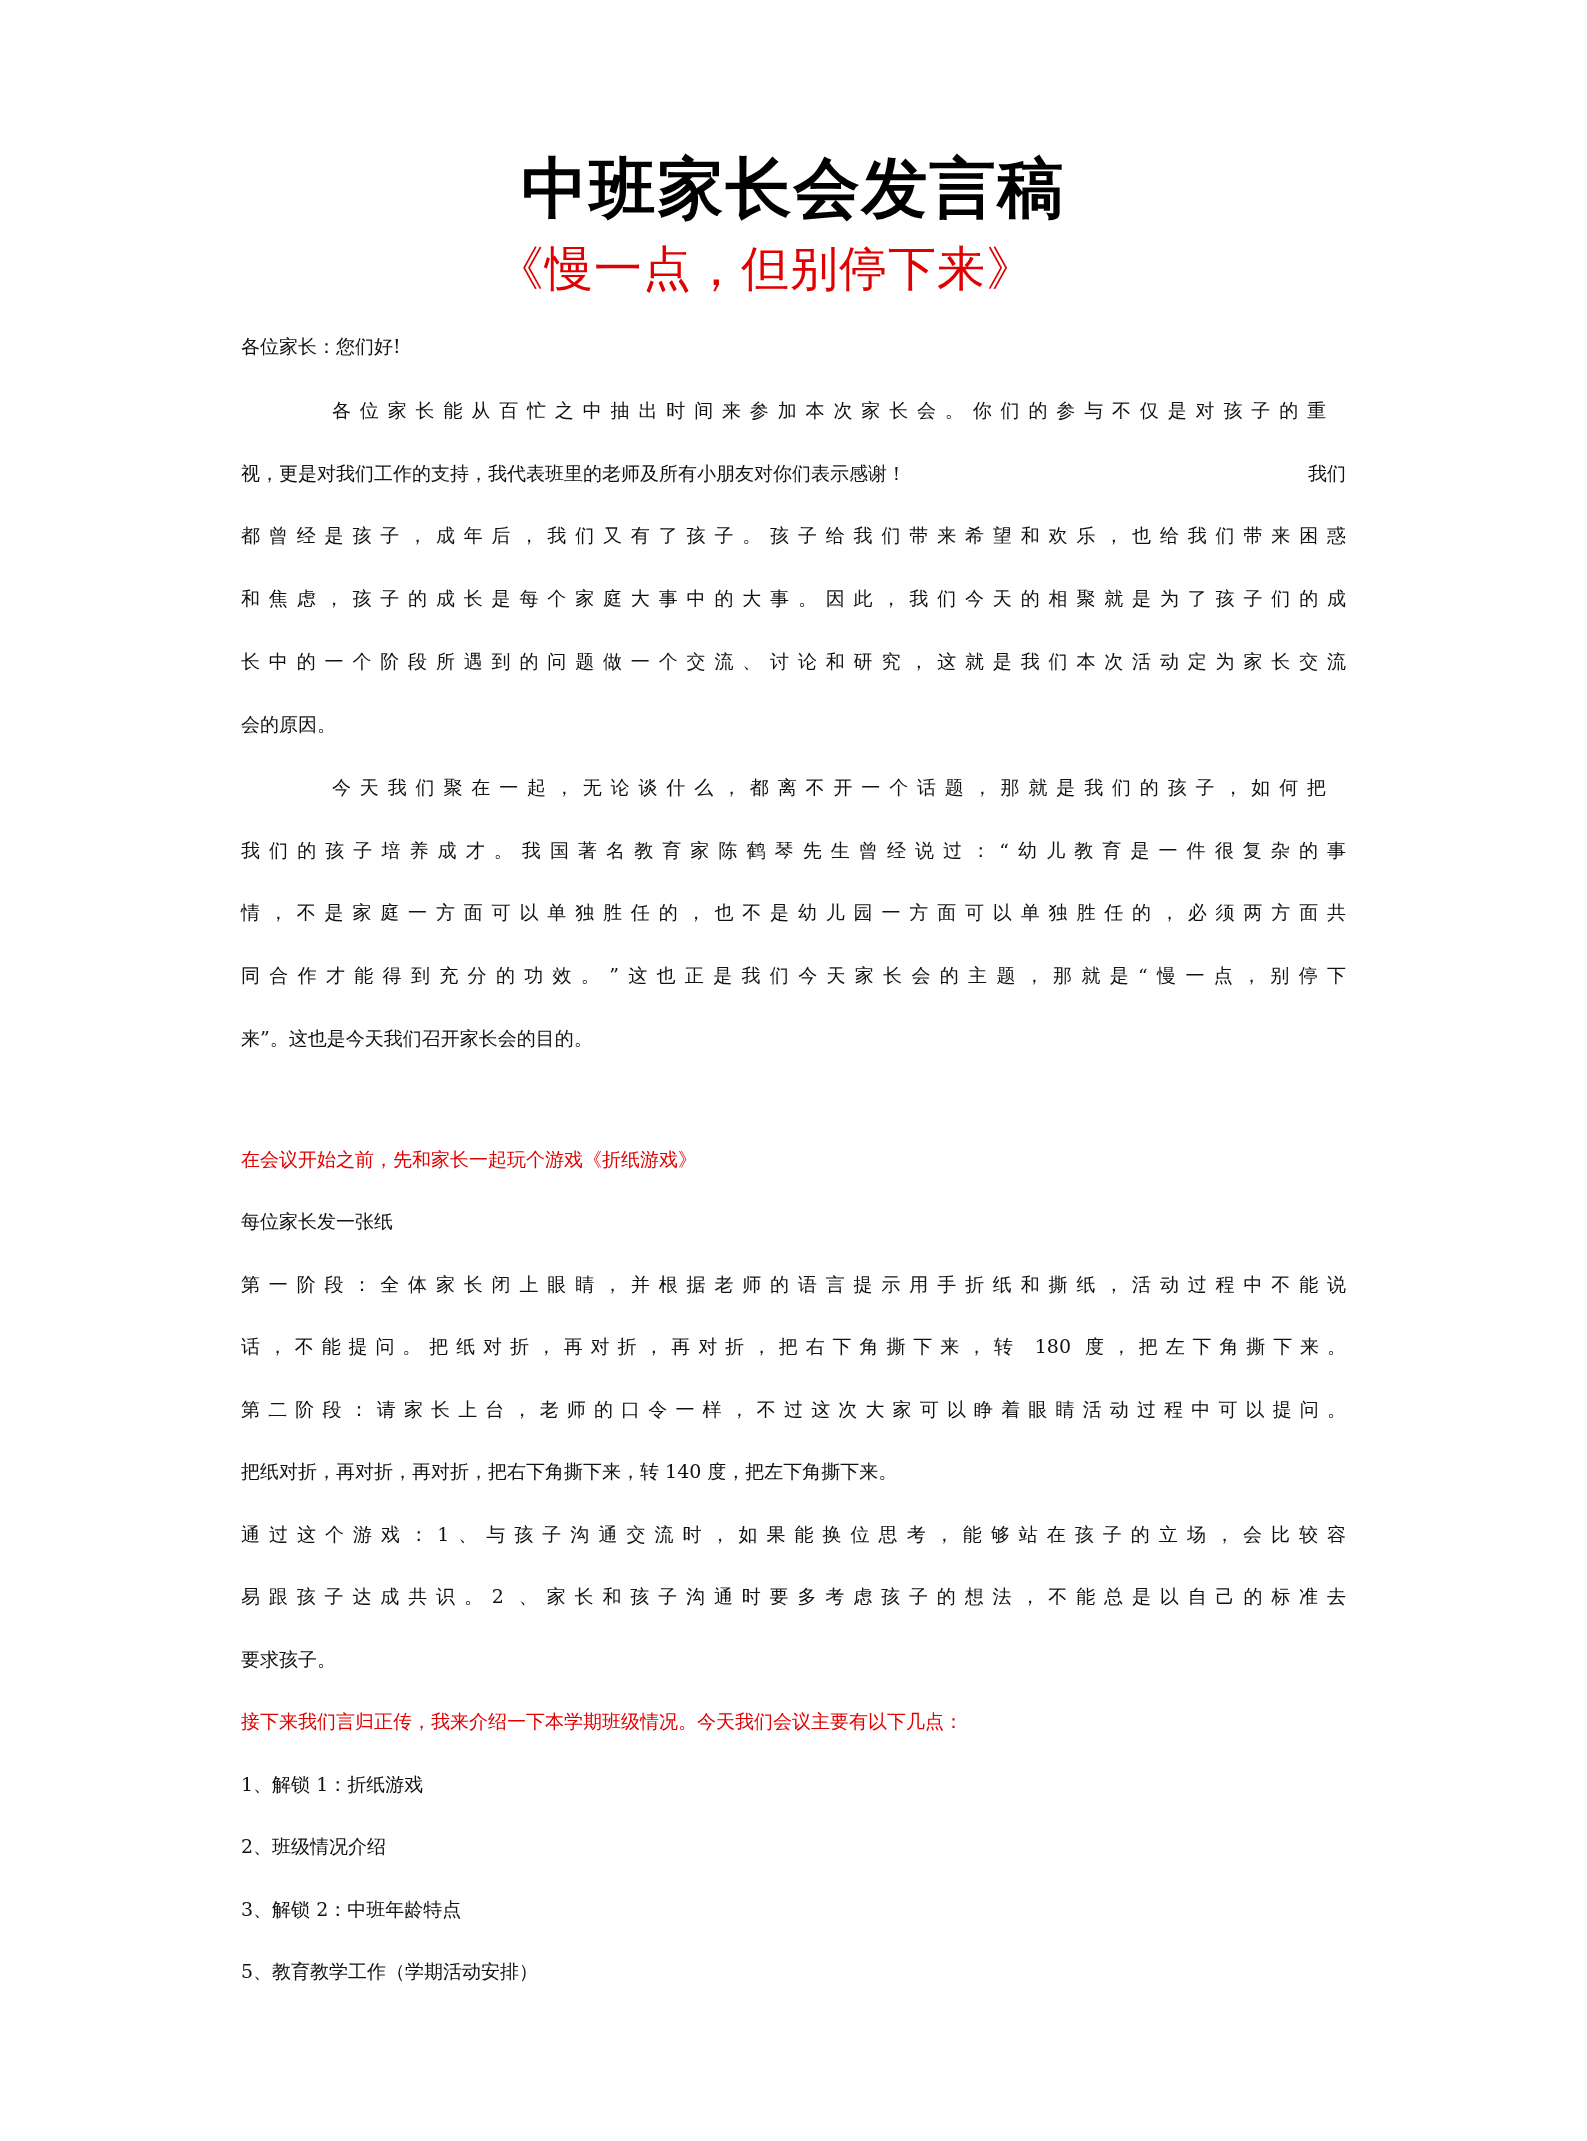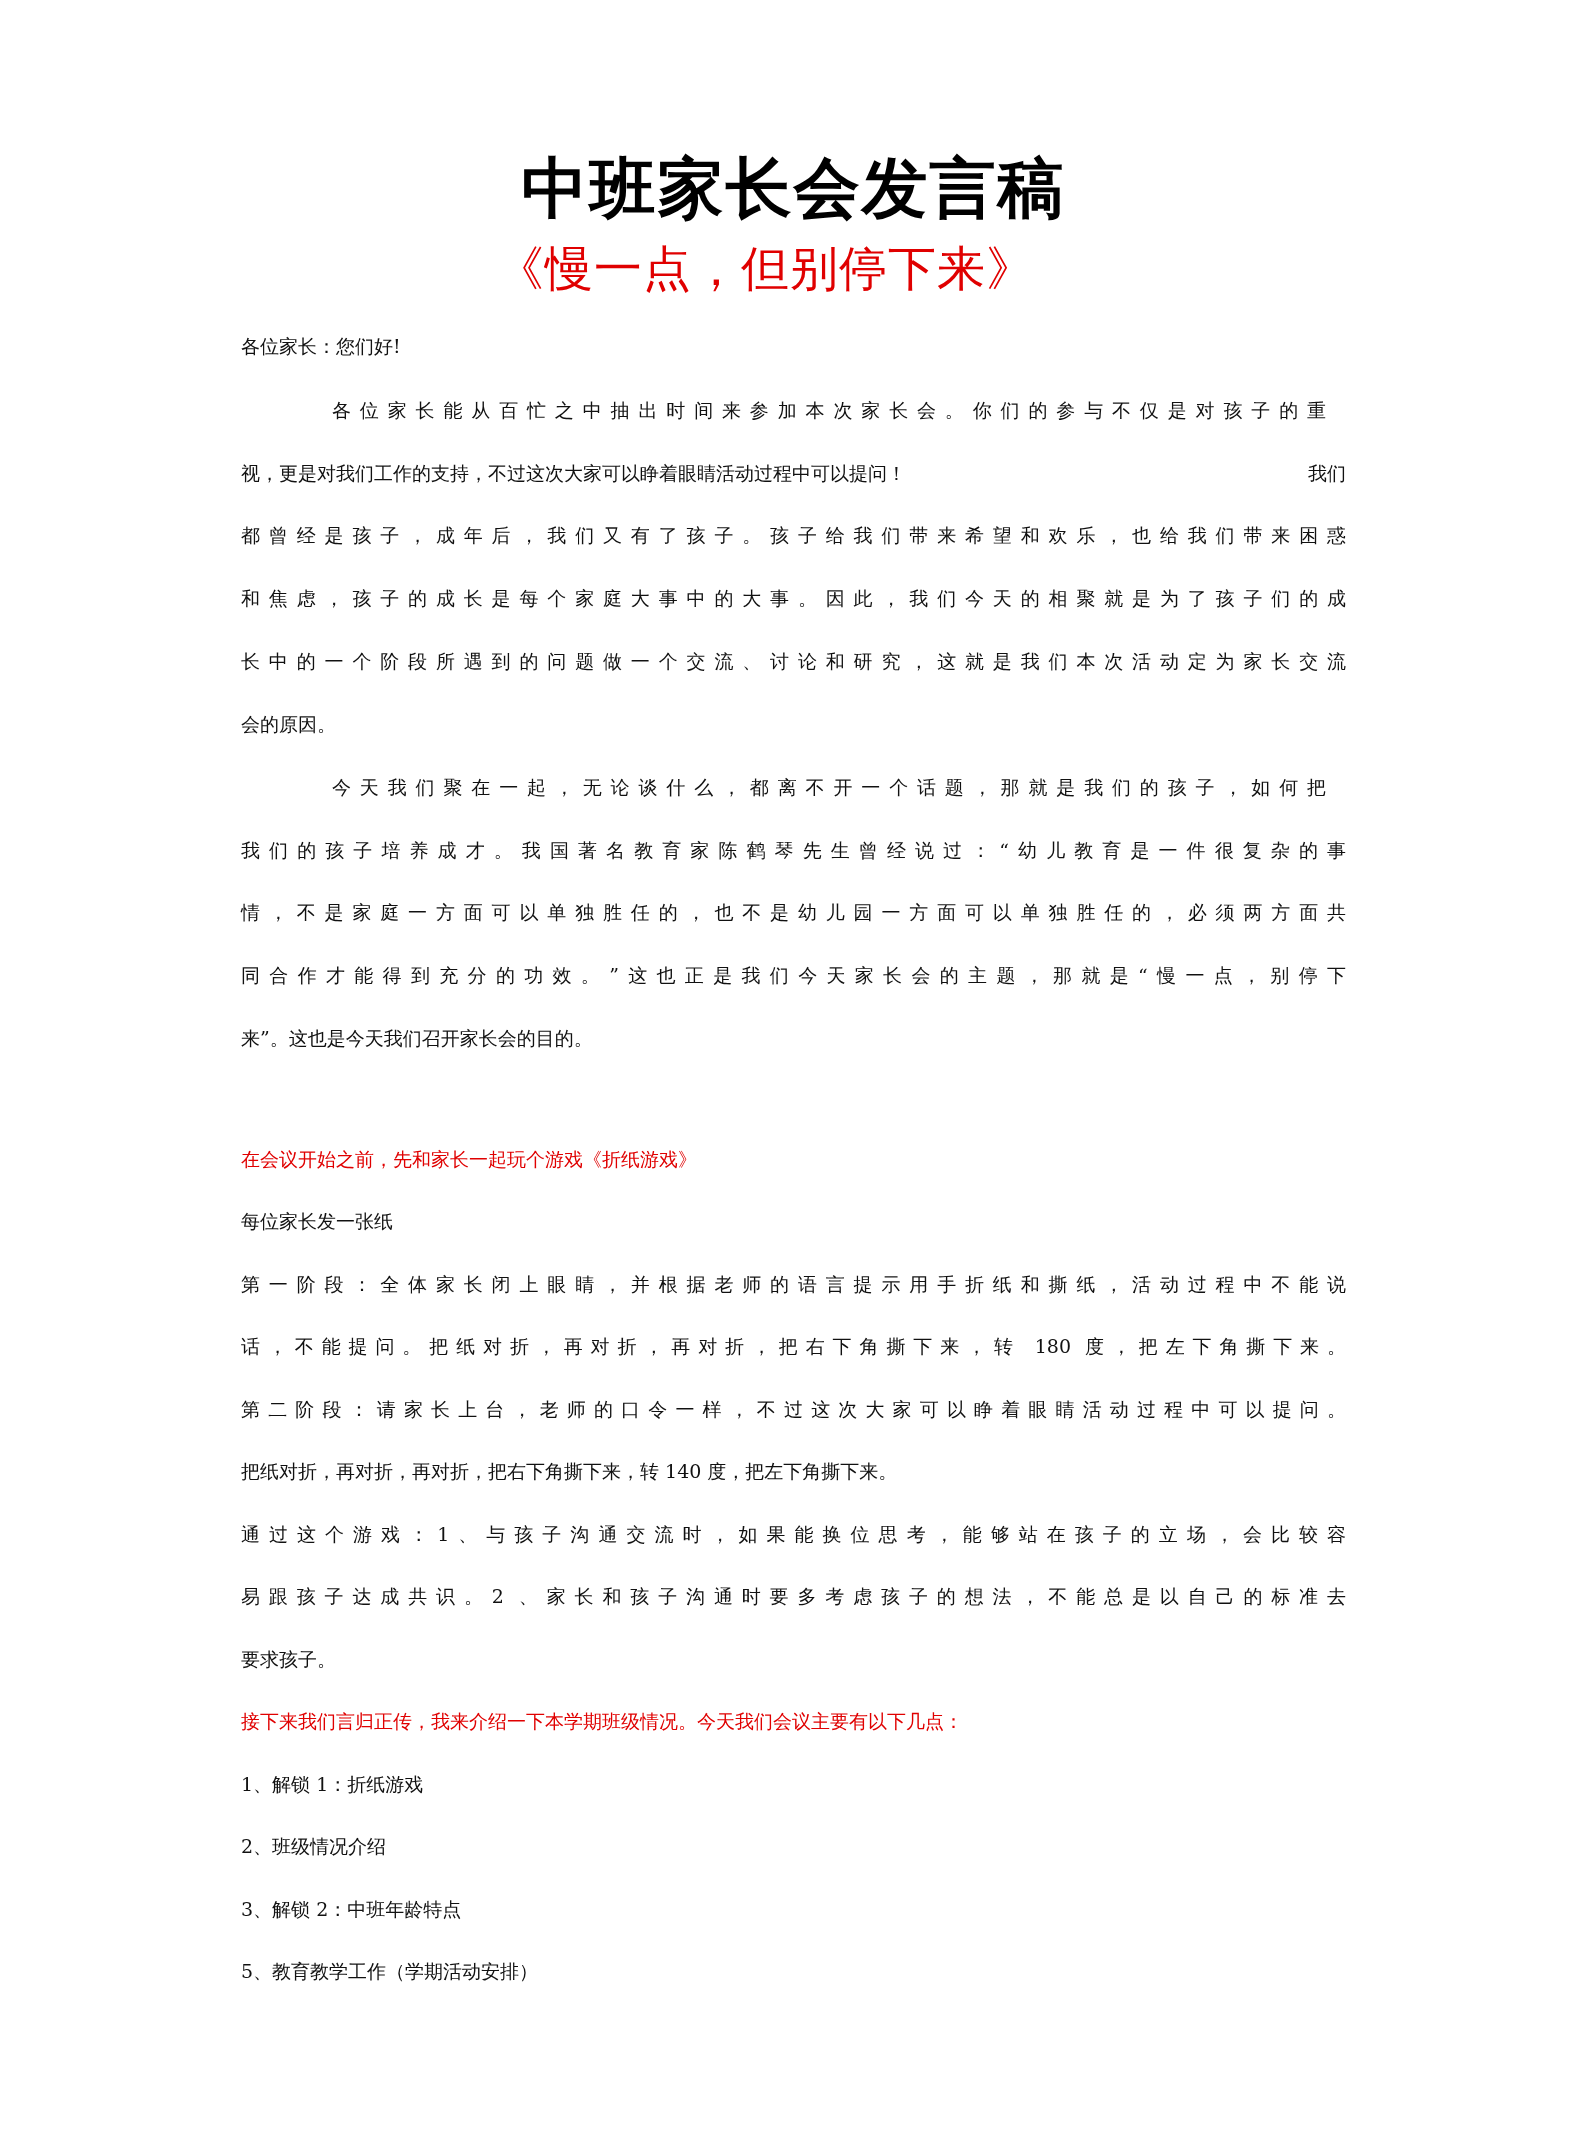--- a/index.html
+++ b/index.html
@@ -75,21 +75,21 @@
 <body>
 
 <div class="page">
 
   <div class="title">中班家长会发言稿</div>
   <div class="subtitle">《慢一点，但别停下来》</div>
 
   <div class="line last" style="top:328px;">各位家长：您们好!</div>
 
   <div class="line indent" style="top:392px;">各位家长能从百忙之中抽出时间来参加本次家长会。你们的参与不仅是对孩子的重</div>
-  <div class="line last" style="top:455px;"><span>视，更是对我们工作的支持，不过这次大家可以睁着眼睛活动过程中可以提问！</span><span class="gap-right"></span><span style="float:right;">我们</span></div>
+  <div class="line last" style="top:455px;"><span>视，更是对我们工作的支持，我代表班里的老师及所有小朋友对你们表示感谢！</span><span class="gap-right"></span><span style="float:right;">我们</span></div>
   <div class="line" style="top:517px;">都曾经是孩子，成年后，我们又有了孩子。孩子给我们带来希望和欢乐，也给我们带来困惑</div>
   <div class="line" style="top:580px;">和焦虑，孩子的成长是每个家庭大事中的大事。因此，我们今天的相聚就是为了孩子们的成</div>
   <div class="line" style="top:643px;">长中的一个阶段所遇到的问题做一个交流、讨论和研究，这就是我们本次活动定为家长交流</div>
   <div class="line last" style="top:706px;">会的原因。</div>
 
   <div class="line indent" style="top:769px;">今天我们聚在一起，无论谈什么，都离不开一个话题，那就是我们的孩子，如何把</div>
   <div class="line" style="top:832px;">我们的孩子培养成才。我国著名教育家陈鹤琴先生曾经说过：“幼儿教育是一件很复杂的事</div>
   <div class="line" style="top:894px;">情，不是家庭一方面可以单独胜任的，也不是幼儿园一方面可以单独胜任的，必须两方面共</div>
   <div class="line" style="top:957px;">同合作才能得到充分的功效。”这也正是我们今天家长会的主题，那就是“慢一点，别停下</div>
   <div class="line last" style="top:1020px;">来”。这也是今天我们召开家长会的目的。</div>

